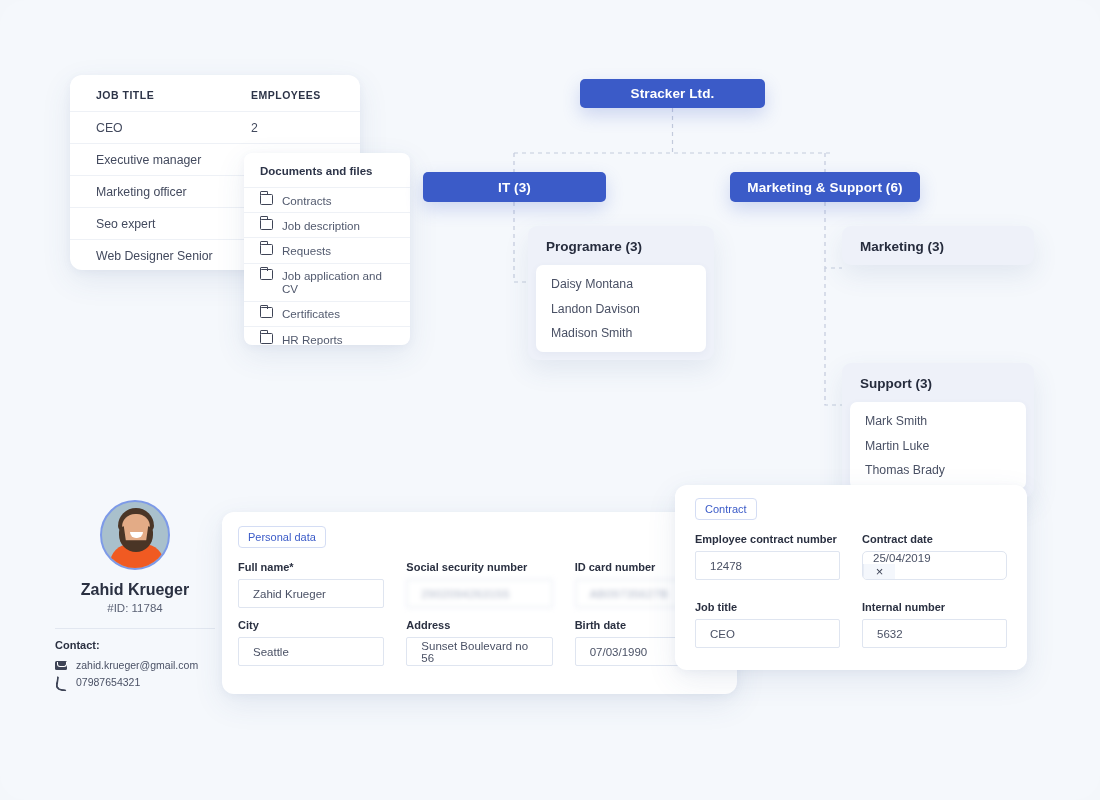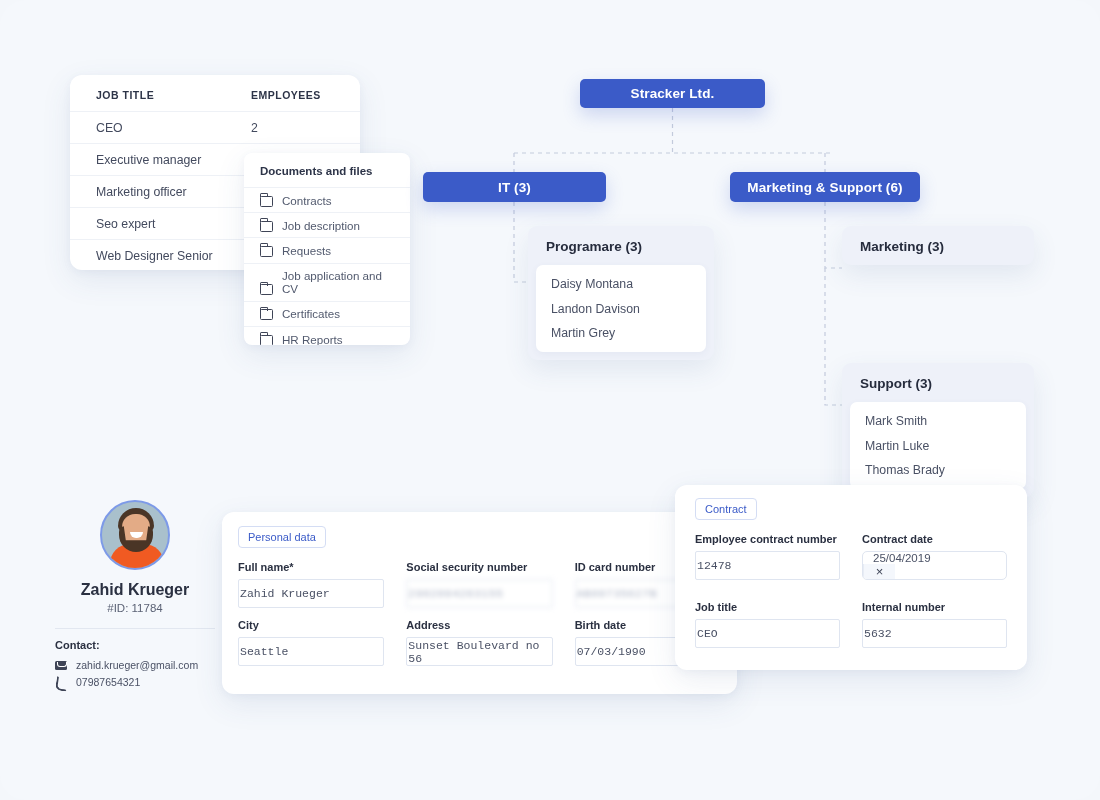--- a/index.html
+++ b/index.html
@@ -66,21 +66,21 @@
   }
   #documents-panel .doc-head {
     padding: 12px 16px 10px 16px;
     font-size: 11.5px;
     font-weight: bold;
     color: #2d3448;
     border-bottom: 1px solid #eef1f6;
   }
   #documents-panel .doc-row {
     display: flex;
-    align-items: flex-end;
+    align-items: flex-start;
     gap: 9px;
     padding: 5.6px 16px;
     border-bottom: 1px solid #eef1f6;
     font-size: 11.6px;
     color: #525a6e;
   }
   .folder-ico {
     width: 13px; height: 11px;
     flex: 0 0 13px;
     border: 1.4px solid #3e4456;
@@ -269,25 +269,24 @@
     font-weight: bold;
     color: #2a3041;
     margin-bottom: 6px;
   }
   .field-input {
     height: 29px;
     border: 1px solid #dfe5f0;
     border-radius: 2px;
     display: flex;
     align-items: center;
-    padding: 0 1px;
+    padding: 0 14px;
     font-size: 11.5px;
     color: #4a5165;
     background: #fff;
-    font-family: Liberation Mono, monospace;
   }
   .field-input.blurred {
     color: #aab2c4;
     filter: blur(2.6px);
     letter-spacing: .4px;
   }
   .form-grid {
     display: grid;
     grid-template-columns: repeat(3, 1fr);
     gap: 11px 22px;
@@ -406,21 +405,21 @@
 
   <div class="org-node" id="node-root">Stracker Ltd.</div>
   <div class="org-node" id="node-it">IT (3)</div>
   <div class="org-node" id="node-mktsup">Marketing &amp; Support (6)</div>
 
   <div class="team-card" id="team-programare">
     <div class="team-title">Programare (3)</div>
     <div class="team-list">
       <div class="member">Daisy Montana</div>
       <div class="member">Landon Davison</div>
-      <div class="member">Martin Grey</div>
+      <div class="member">Madison Smith</div>
     </div>
   </div>
 
   <div class="team-card" id="team-marketing">
     <div class="team-title">Marketing (3)</div>
   </div>
 
   <div class="team-card" id="team-support">
     <div class="team-title">Support (3)</div>
     <div class="team-list">

